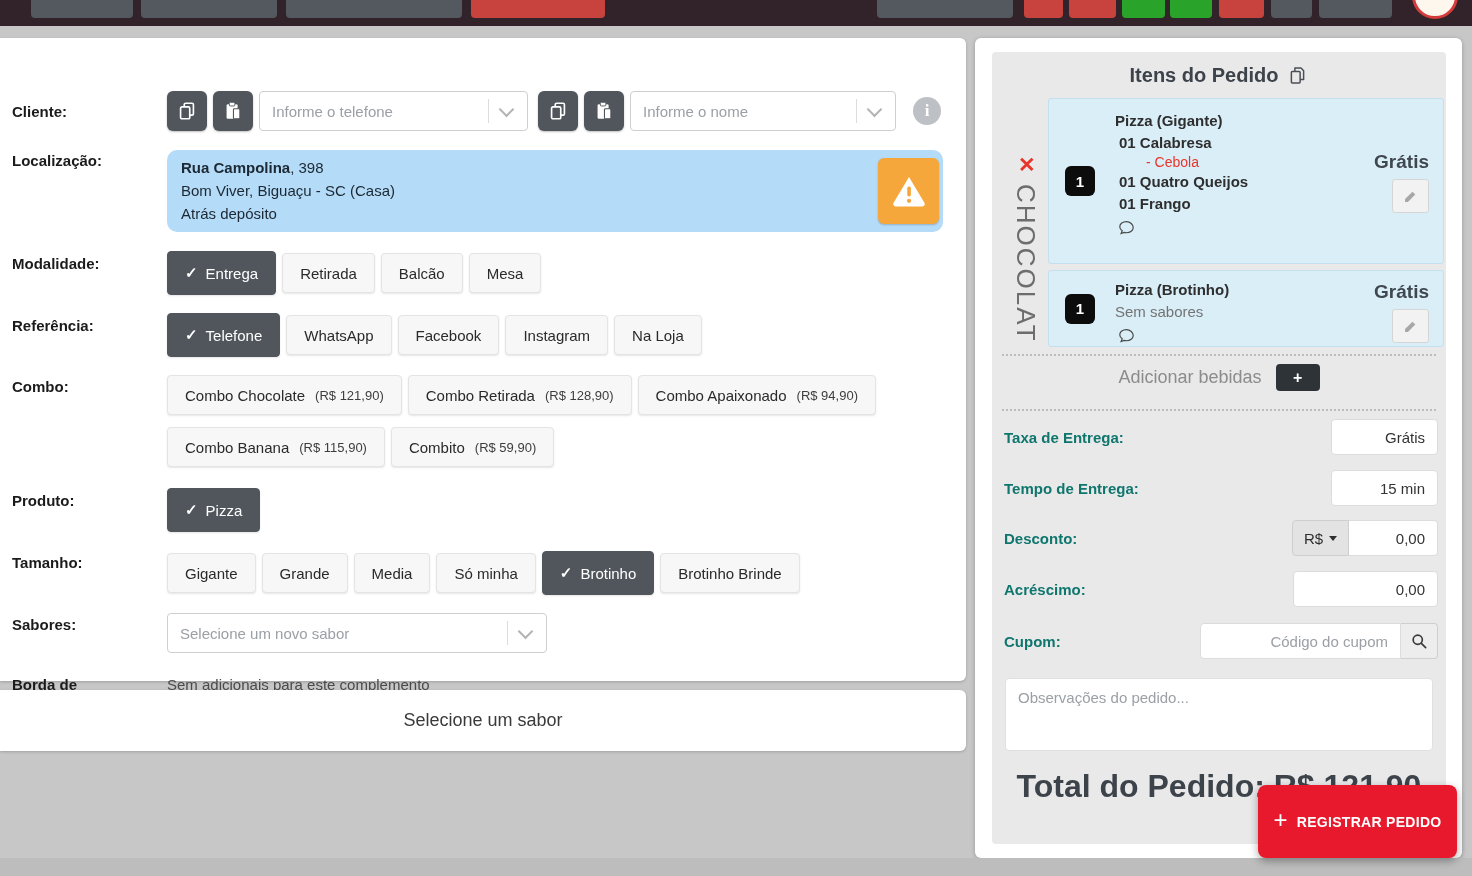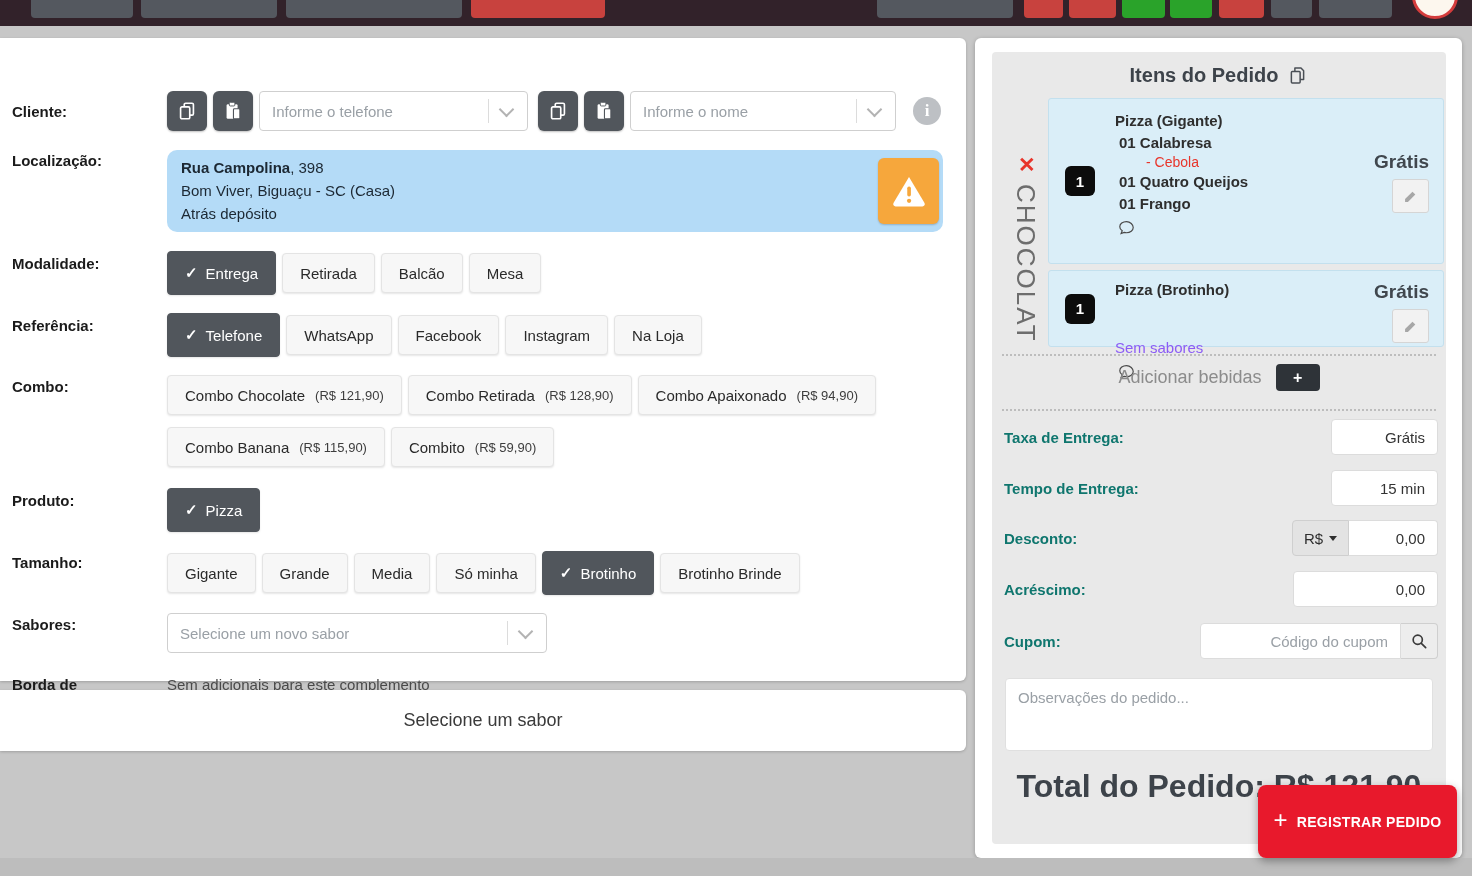--- a/index.html
+++ b/index.html
@@ -65,21 +65,21 @@
               font-size:26px;color:#6d6d6d;letter-spacing:2px;}
   .item{position:absolute;left:56px;width:396px;background:#daeef8;border:1px solid #c3e0ee;
         border-radius:3px;box-sizing:border-box;}
   .qty-badge{position:absolute;left:16px;top:50%;transform:translateY(-50%);width:30px;height:30px;
              background:#0c0c0c;border-radius:6px;color:#fff;font-weight:700;font-size:15px;
              display:flex;align-items:center;justify-content:center;}
   .item-text{margin-left:66px;padding-top:11px;}
   .it-title{font-size:15px;font-weight:700;color:#2e2e2e;line-height:22px;}
   .it-line{font-size:15px;font-weight:700;color:#2e2e2e;line-height:22px;margin-left:4px;}
   .it-removed{font-size:14px;color:#e8352b;line-height:17px;margin-left:31px;}
-  .it-muted{font-size:15px;color:#8b5cf6;line-height:22px;margin-top:36px;}
+  .it-muted{font-size:15px;color:#737373;line-height:22px;}
   .bubble{margin:3px 0 0 2px;width:19px;height:19px;}
   .gratis{position:absolute;right:14px;font-size:19px;font-weight:700;color:#40474e;}
   .edit-btn{position:absolute;right:14px;width:37px;height:34px;background:#f2f2f2;
             border:1px solid #d5d5d5;border-radius:3px;display:flex;align-items:center;justify-content:center;}
   .edit-btn svg{width:17px;height:17px;}
   .dashed{position:absolute;left:10px;right:10px;border-top:2px dotted #bdbdbd;}
   .drinks-row{position:absolute;left:0;top:312px;width:100%;display:flex;align-items:center;
               justify-content:center;gap:14px;}
   .drinks-label{font-size:18px;color:#8c8c8c;}
   .plus-btn{width:44px;height:27px;background:#2e3338;border-radius:4px;color:#fff;font-weight:700;

